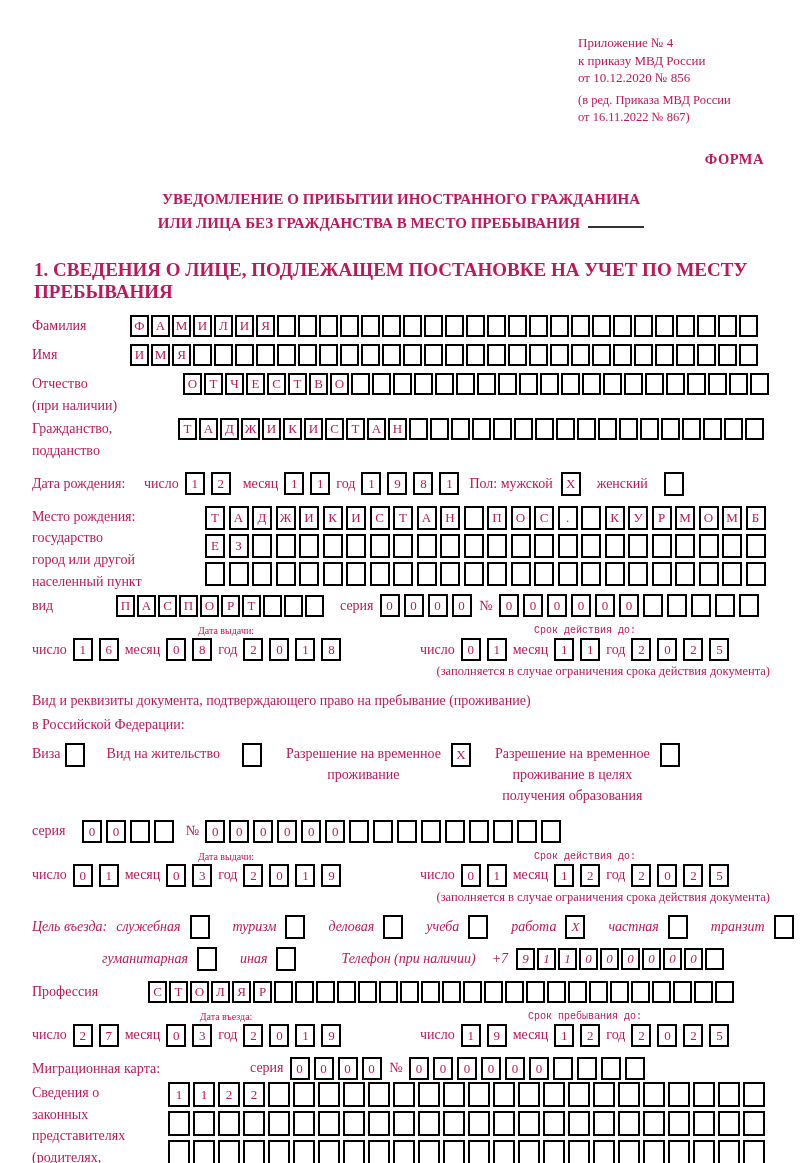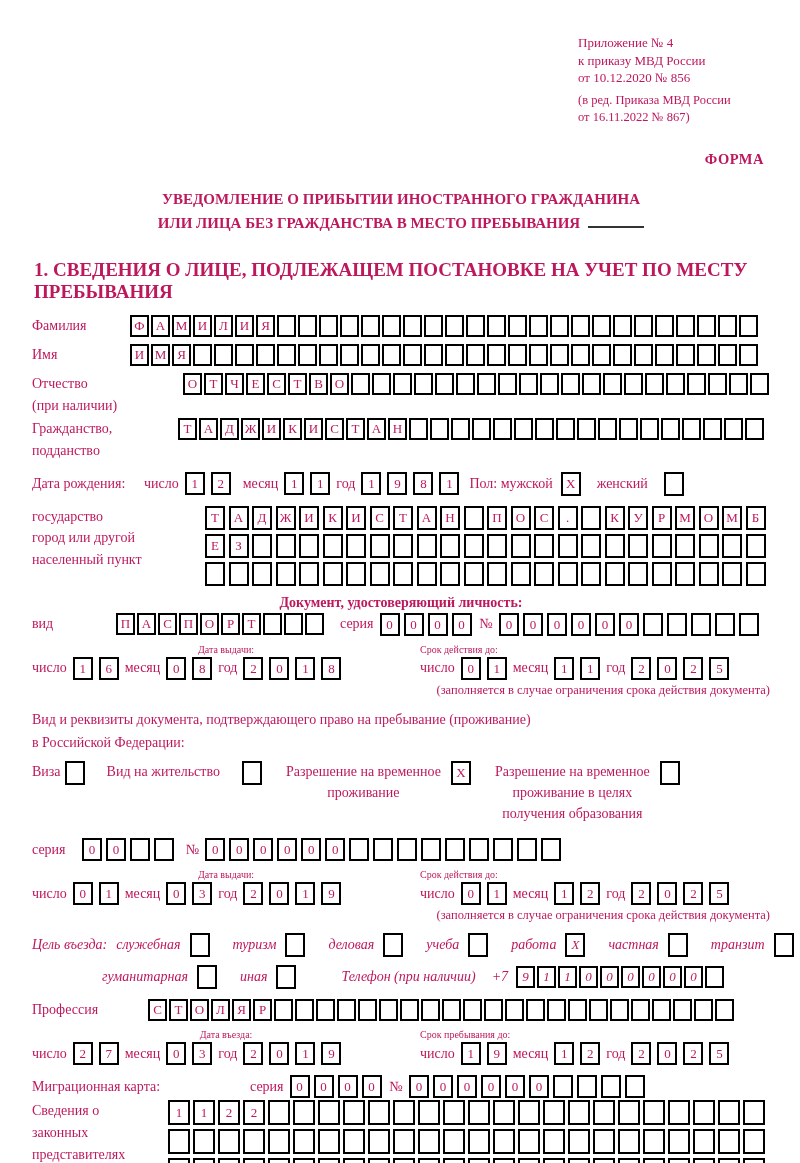--- a/index.html
+++ b/index.html
@@ -34,21 +34,21 @@
   .stack{display:flex;flex-direction:column;gap:4px;}
   .cbox{
     flex:0 0 auto;display:inline-block;width:20px;height:24px;border:2px solid #000;box-sizing:border-box;
     text-align:center;font-size:13px;line-height:20px;background:#fff;
   }
   .dlbl{margin-right:6px;white-space:nowrap;}
   
   .dates{margin-top:8px;}
   .dhead{display:flex;font-size:10px;}
   .dhead .h1{width:388px;text-align:center;}
-  .dhead .h2{width:330px;}
+  .dhead .h2{width:330px;text-align:center;font-family:Liberation Mono, monospace;}
   .drow{display:flex;align-items:center;margin-top:2px;}
   .grp{display:flex;align-items:center;flex:0 0 auto;}
   .grp1{width:388px;}
   .dnote{text-align:right;font-size:12.5px;margin-top:3px;}
   .intro{margin-top:10px;line-height:1.7;}
   
   .optrow{display:flex;align-items:flex-start;margin-top:6px;}
   .opt{display:flex;align-items:flex-start;}
   .opt .olabel{line-height:1.5;}
   .opt .olines{text-align:center;line-height:1.5;}
@@ -253,20 +253,21 @@
         <span class="cell">1</span>
       </span>
     <span class="nowrap" style="margin-left:4px;"><span>Пол:</span>&nbsp;<span>мужской</span></span>
     <span class="cbox" style="margin-left:8px;">X</span>
     <span class="nowrap" style="margin-left:16px;text-align:right;">женский</span>
     <span class="cbox" style="margin-left:16px;"></span>
   </div>
 
   <div class="frow mt10">
     <div class="flabel w173">
+      <div>Место рождения:</div>
       <div>государство</div>
       <div>город или другой</div>
       <div>населенный пункт</div>
     </div>
     <div class="stack">
       <div class="cells widecells">
           <span class="cell">Т</span>
           <span class="cell">А</span>
           <span class="cell">Д</span>
           <span class="cell">Ж</span>
@@ -339,21 +340,20 @@
           <span class="cell"></span>
           <span class="cell"></span>
           <span class="cell"></span>
           <span class="cell"></span>
           <span class="cell"></span>
           <span class="cell"></span>
         </div>
     </div>
   </div>
 
-  <div class="doc-head">Документ, удостоверяющий личность:</div>
 
   <div class="frow vcenter mt2">
     <span class="flabel" style="width:84px;">вид</span>
     <span class="cells">
         <span class="cell">П</span>
         <span class="cell">А</span>
         <span class="cell">С</span>
         <span class="cell">П</span>
         <span class="cell">О</span>
         <span class="cell">Р</span>

